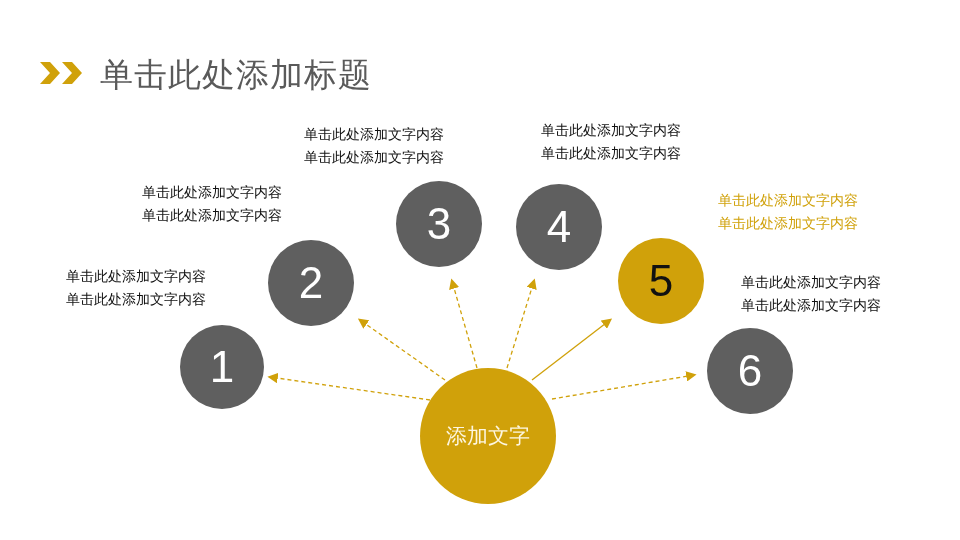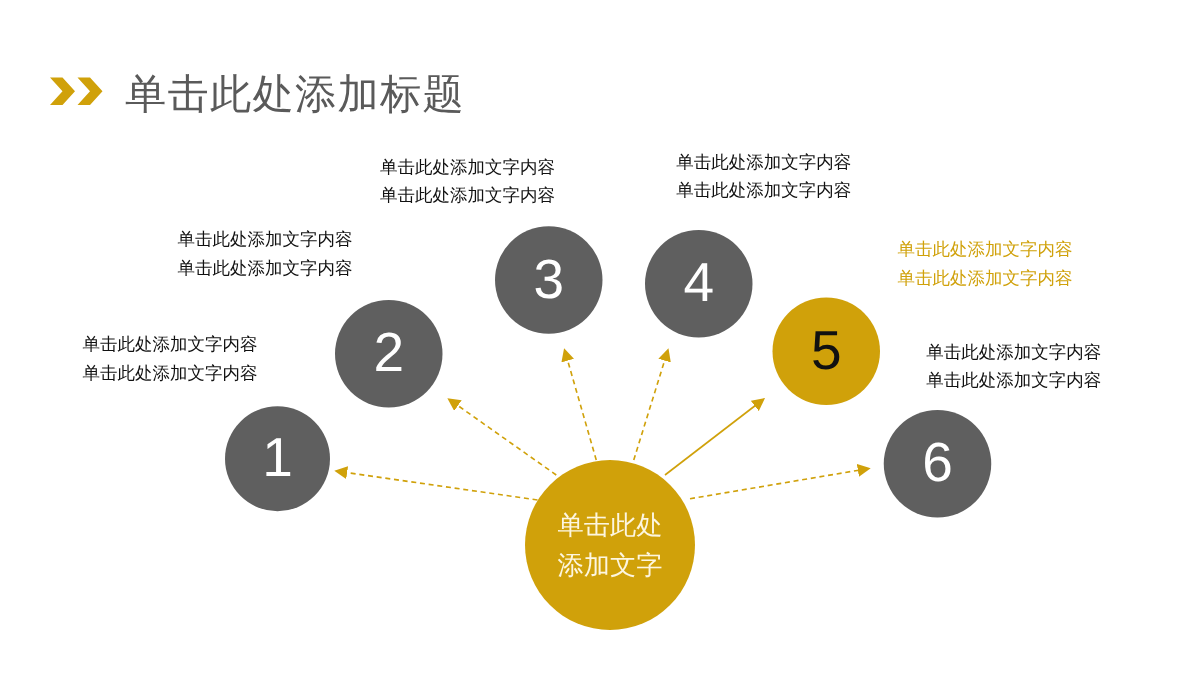--- a/index.html
+++ b/index.html
@@ -49,21 +49,20 @@
     <span>4</span>
   </div>
 <div class="circle gold" style="left:618px;top:238px;width:86px;height:86px;color:#111;">
     <span>5</span>
   </div>
 <div class="circle gray" style="left:707px;top:328px;width:86px;height:86px;">
     <span>6</span>
   </div>
 
 <div class="center">
-  <span>单击此处</span>
   <span>添加文字</span>
 </div>
 
 <div class="txt" style="left:66px;top:265px;">
   <div>单击此处添加文字内容</div>
   <div>单击此处添加文字内容</div>
 </div>
 <div class="txt" style="left:142px;top:181px;">
   <div>单击此处添加文字内容</div>
   <div>单击此处添加文字内容</div>

